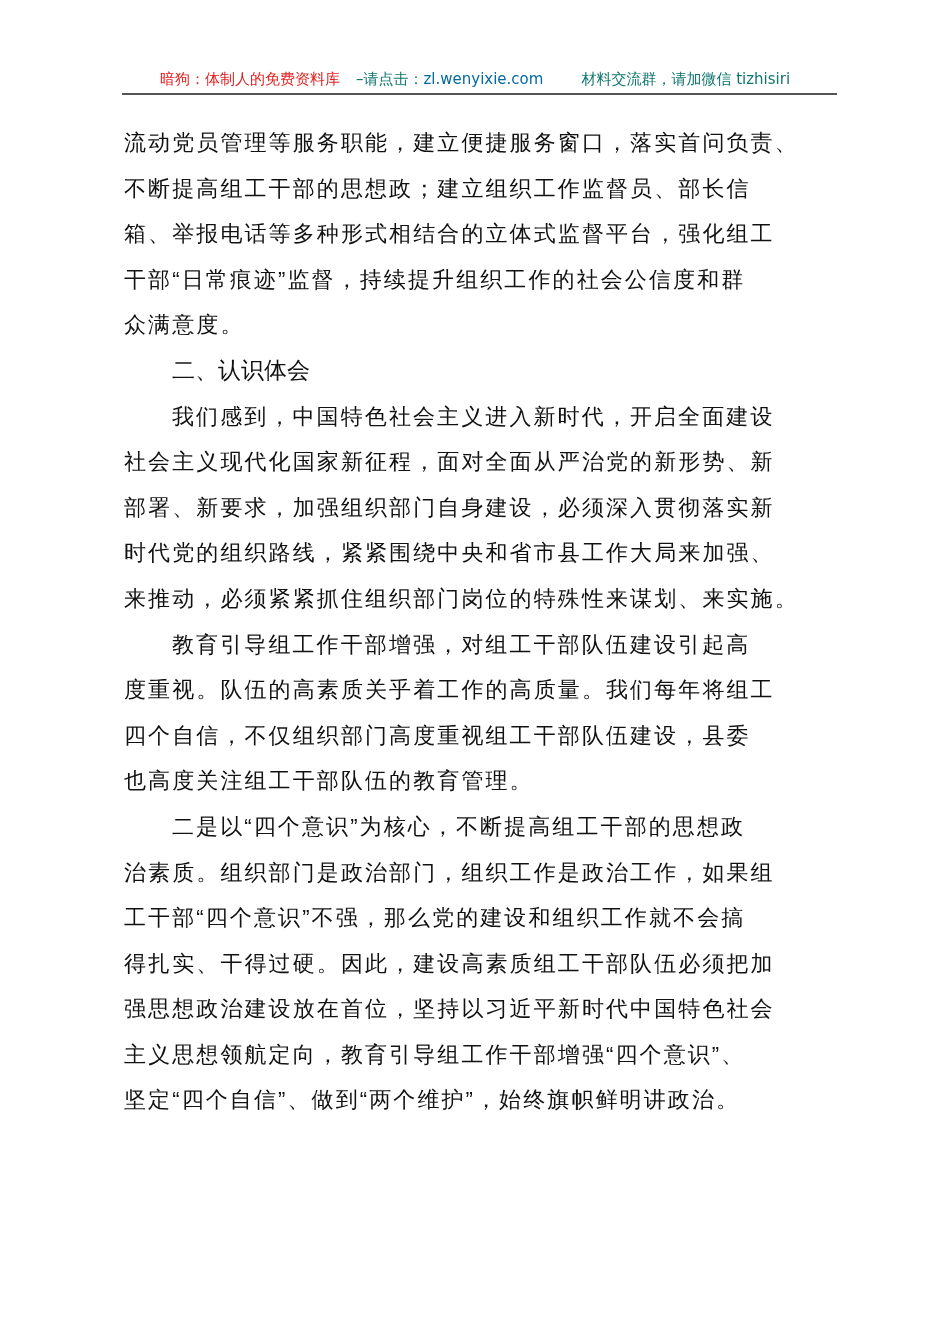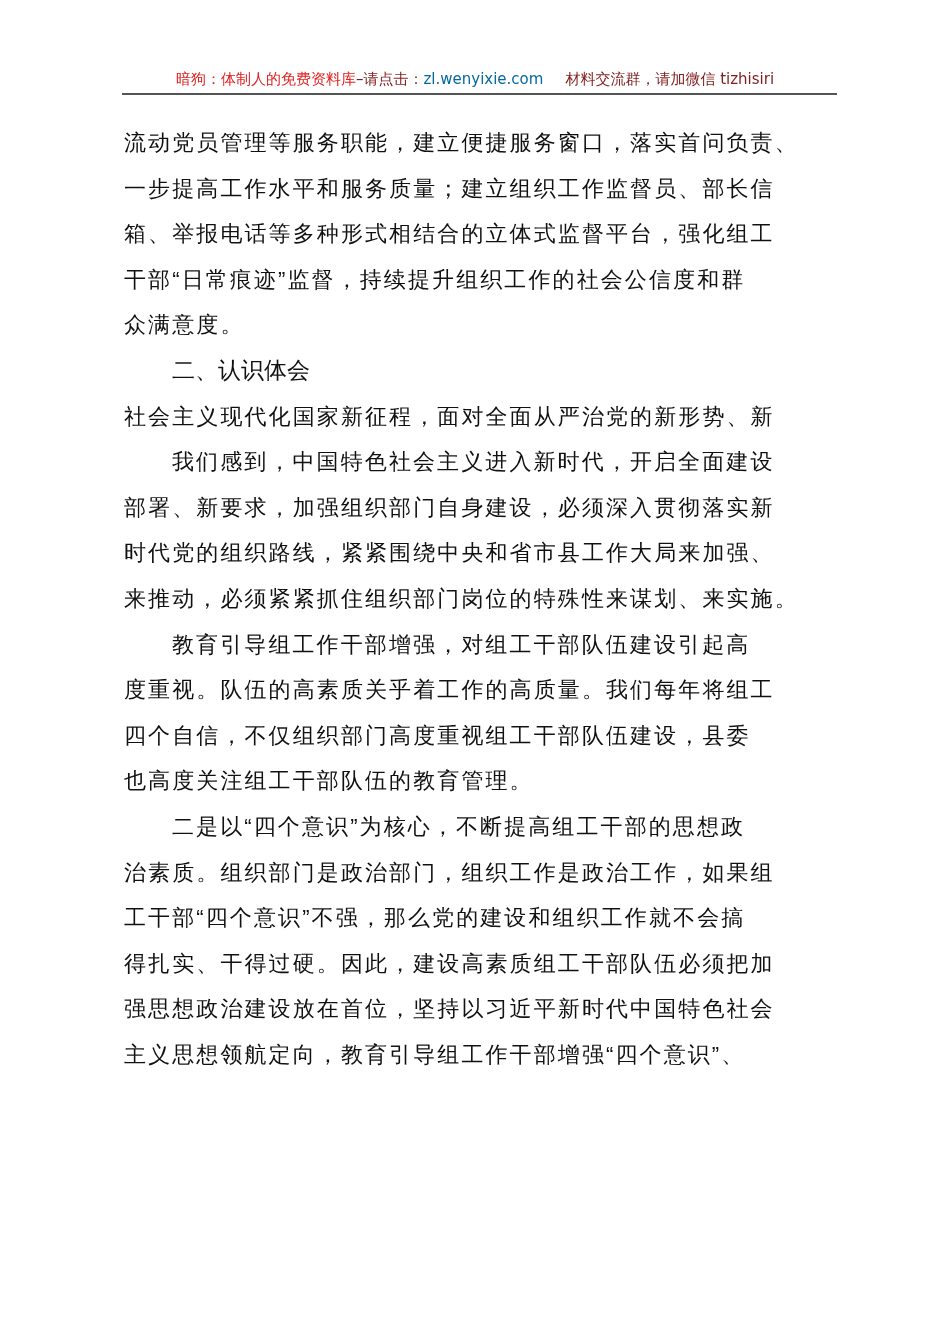--- a/index.html
+++ b/index.html
@@ -1,21 +1,21 @@
 <!DOCTYPE html>
 <html><head>
 <meta charset="utf-8">
 <style>
   html, body { margin: 0; padding: 0; background: #ffffff; }
   body { width: 950px; height: 1344px; position: relative; overflow: hidden;
          font-family: "DejaVu Sans", "Liberation Sans", sans-serif; color: #111; }
   .header { position: absolute; left: 0; top: 68px; width: 950px; text-align: center;
             font-size: 15px; line-height: 22px; white-space: nowrap; }
   .header .red { color: #e02020; }
-  .header .dark { color: #7f1d1d; }
+  .header .dark { color: #0f766e; margin-left: 16px; }
   .header .blue { color: #0369a1; }
   .header .gap { display: inline-block; width: 22px; }
   .rule { position: absolute; left: 122px; top: 93px; width: 715px; height: 2px; background: #555; }
   .page { position: absolute; left: 124px; top: 120px; width: 720px; }
   .line { font-family: Liberation Sans, sans-serif; font-size: 22px;
           height: 45.6px; line-height: 45.6px; white-space: nowrap; letter-spacing: 2.1px; }
   .line.indent { padding-left: 48px; }
   .heading { font-family: "DejaVu Sans", sans-serif; font-weight: normal; font-size: 23px;
              height: 45.6px; line-height: 45.6px; padding-left: 48px; white-space: nowrap; }
 </style>
@@ -23,44 +23,45 @@
 <body>
 
 <div class="header">
   <span class="red">暗狗：体制人的免费资料库</span><span class="dark">–请点击：</span><span class="blue">zl.wenyixie.com</span><span class="gap"></span><span class="dark">材料交流群，请加微信 tizhisiri</span>
 </div>
 <div class="rule"></div>
 
 <div class="page">
   <div>
     <div class="line">流动党员管理等服务职能，建立便捷服务窗口，落实首问负责、</div>
-    <div class="line">一步提高工作水平和服务质量；建立组织工作监督员、部长信</div>
+    <div class="line">不断提高组工干部的思想政；建立组织工作监督员、部长信</div>
     <div class="line">箱、举报电话等多种形式相结合的立体式监督平台，强化组工</div>
     <div class="line">干部“日常痕迹”监督，持续提升组织工作的社会公信度和群</div>
     <div class="line">众满意度。</div>
   </div>
 
   <div class="heading">二、认识体会</div>
 
   <div>
+    <div class="line indent">我们感到，中国特色社会主义进入新时代，开启全面建设</div>
     <div class="line">社会主义现代化国家新征程，面对全面从严治党的新形势、新</div>
-    <div class="line indent">我们感到，中国特色社会主义进入新时代，开启全面建设</div>
     <div class="line">部署、新要求，加强组织部门自身建设，必须深入贯彻落实新</div>
     <div class="line">时代党的组织路线，紧紧围绕中央和省市县工作大局来加强、</div>
     <div class="line">来推动，必须紧紧抓住组织部门岗位的特殊性来谋划、来实施。</div>
   </div>
 
   <div>
     <div class="line indent">教育引导组工作干部增强，对组工干部队伍建设引起高</div>
     <div class="line">度重视。队伍的高素质关乎着工作的高质量。我们每年将组工</div>
     <div class="line">四个自信，不仅组织部门高度重视组工干部队伍建设，县委</div>
     <div class="line">也高度关注组工干部队伍的教育管理。</div>
   </div>
 
   <div>
     <div class="line indent">二是以“四个意识”为核心，不断提高组工干部的思想政</div>
     <div class="line">治素质。组织部门是政治部门，组织工作是政治工作，如果组</div>
     <div class="line">工干部“四个意识”不强，那么党的建设和组织工作就不会搞</div>
     <div class="line">得扎实、干得过硬。因此，建设高素质组工干部队伍必须把加</div>
     <div class="line">强思想政治建设放在首位，坚持以习近平新时代中国特色社会</div>
     <div class="line">主义思想领航定向，教育引导组工作干部增强“四个意识”、</div>
+    <div class="line">坚定“四个自信”、做到“两个维护”，始终旗帜鲜明讲政治。</div>
   </div>
 </div>
 
 </body></html>

